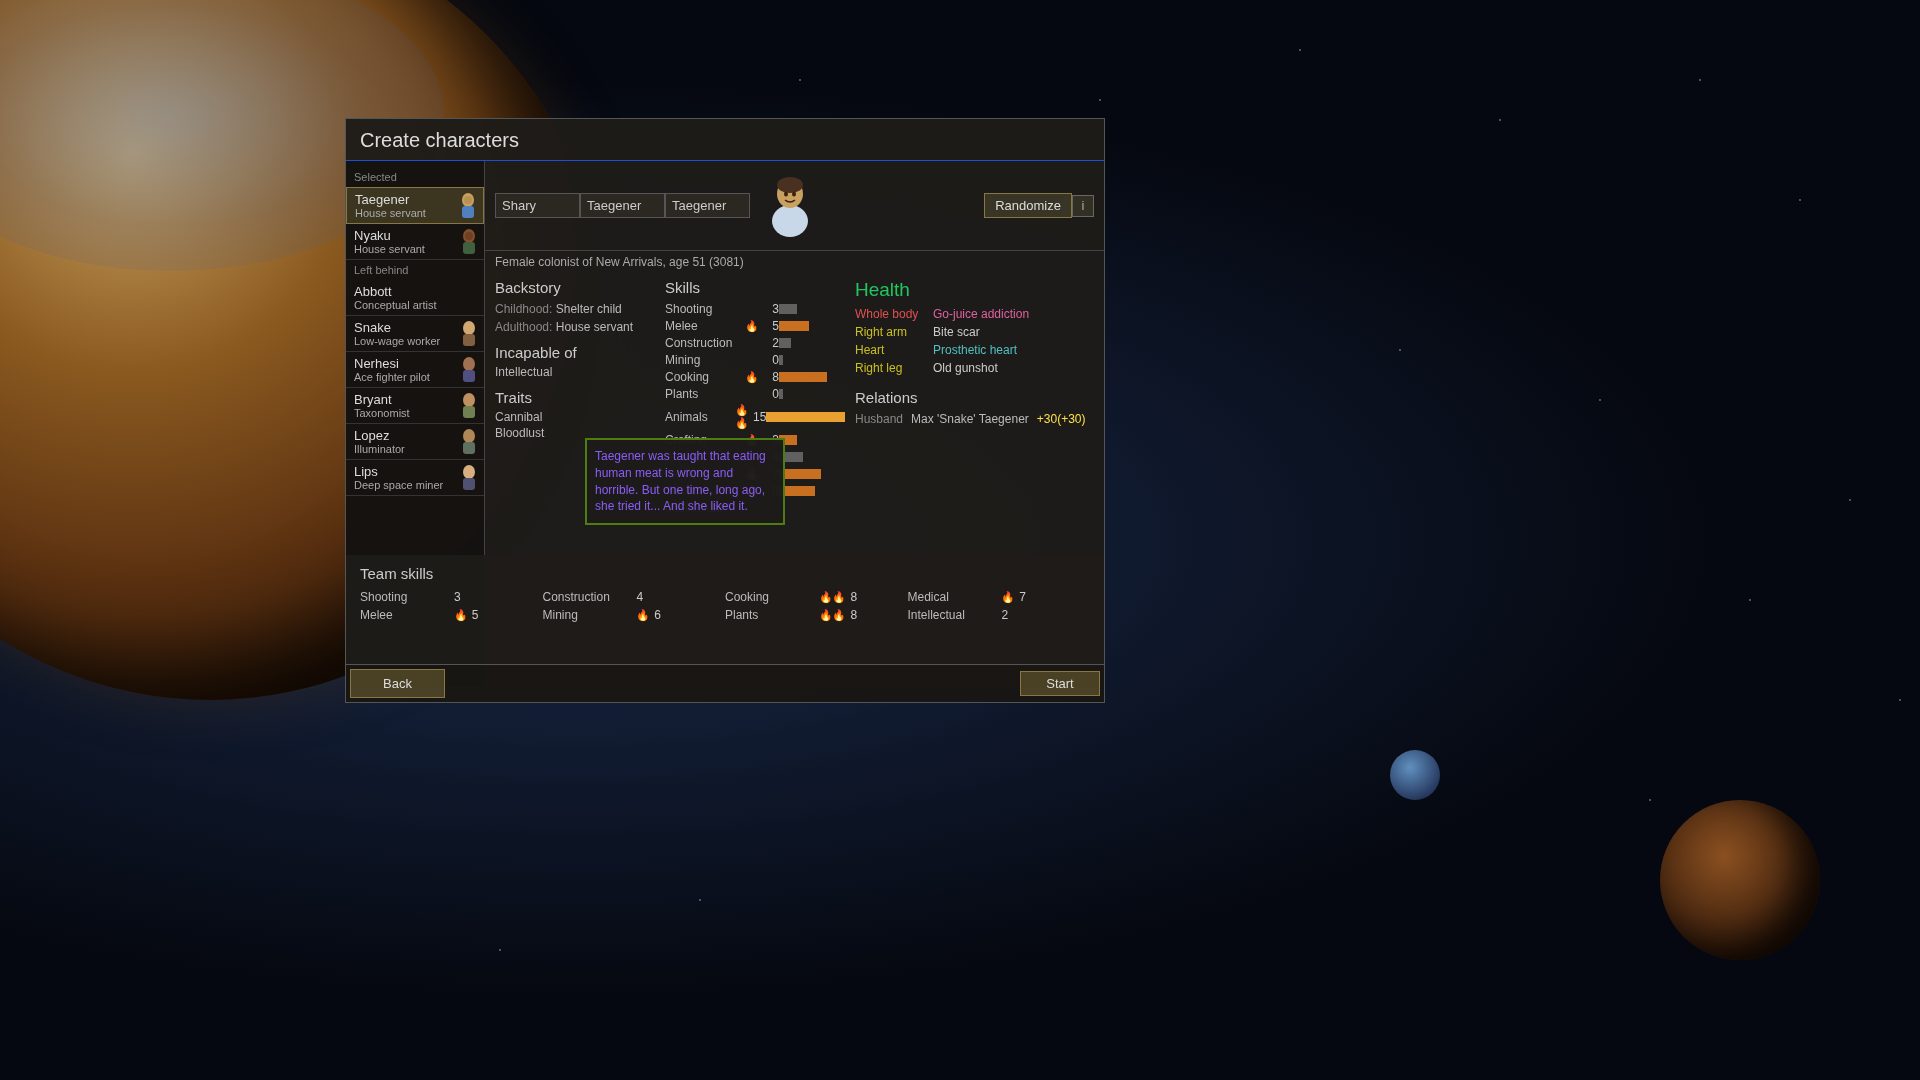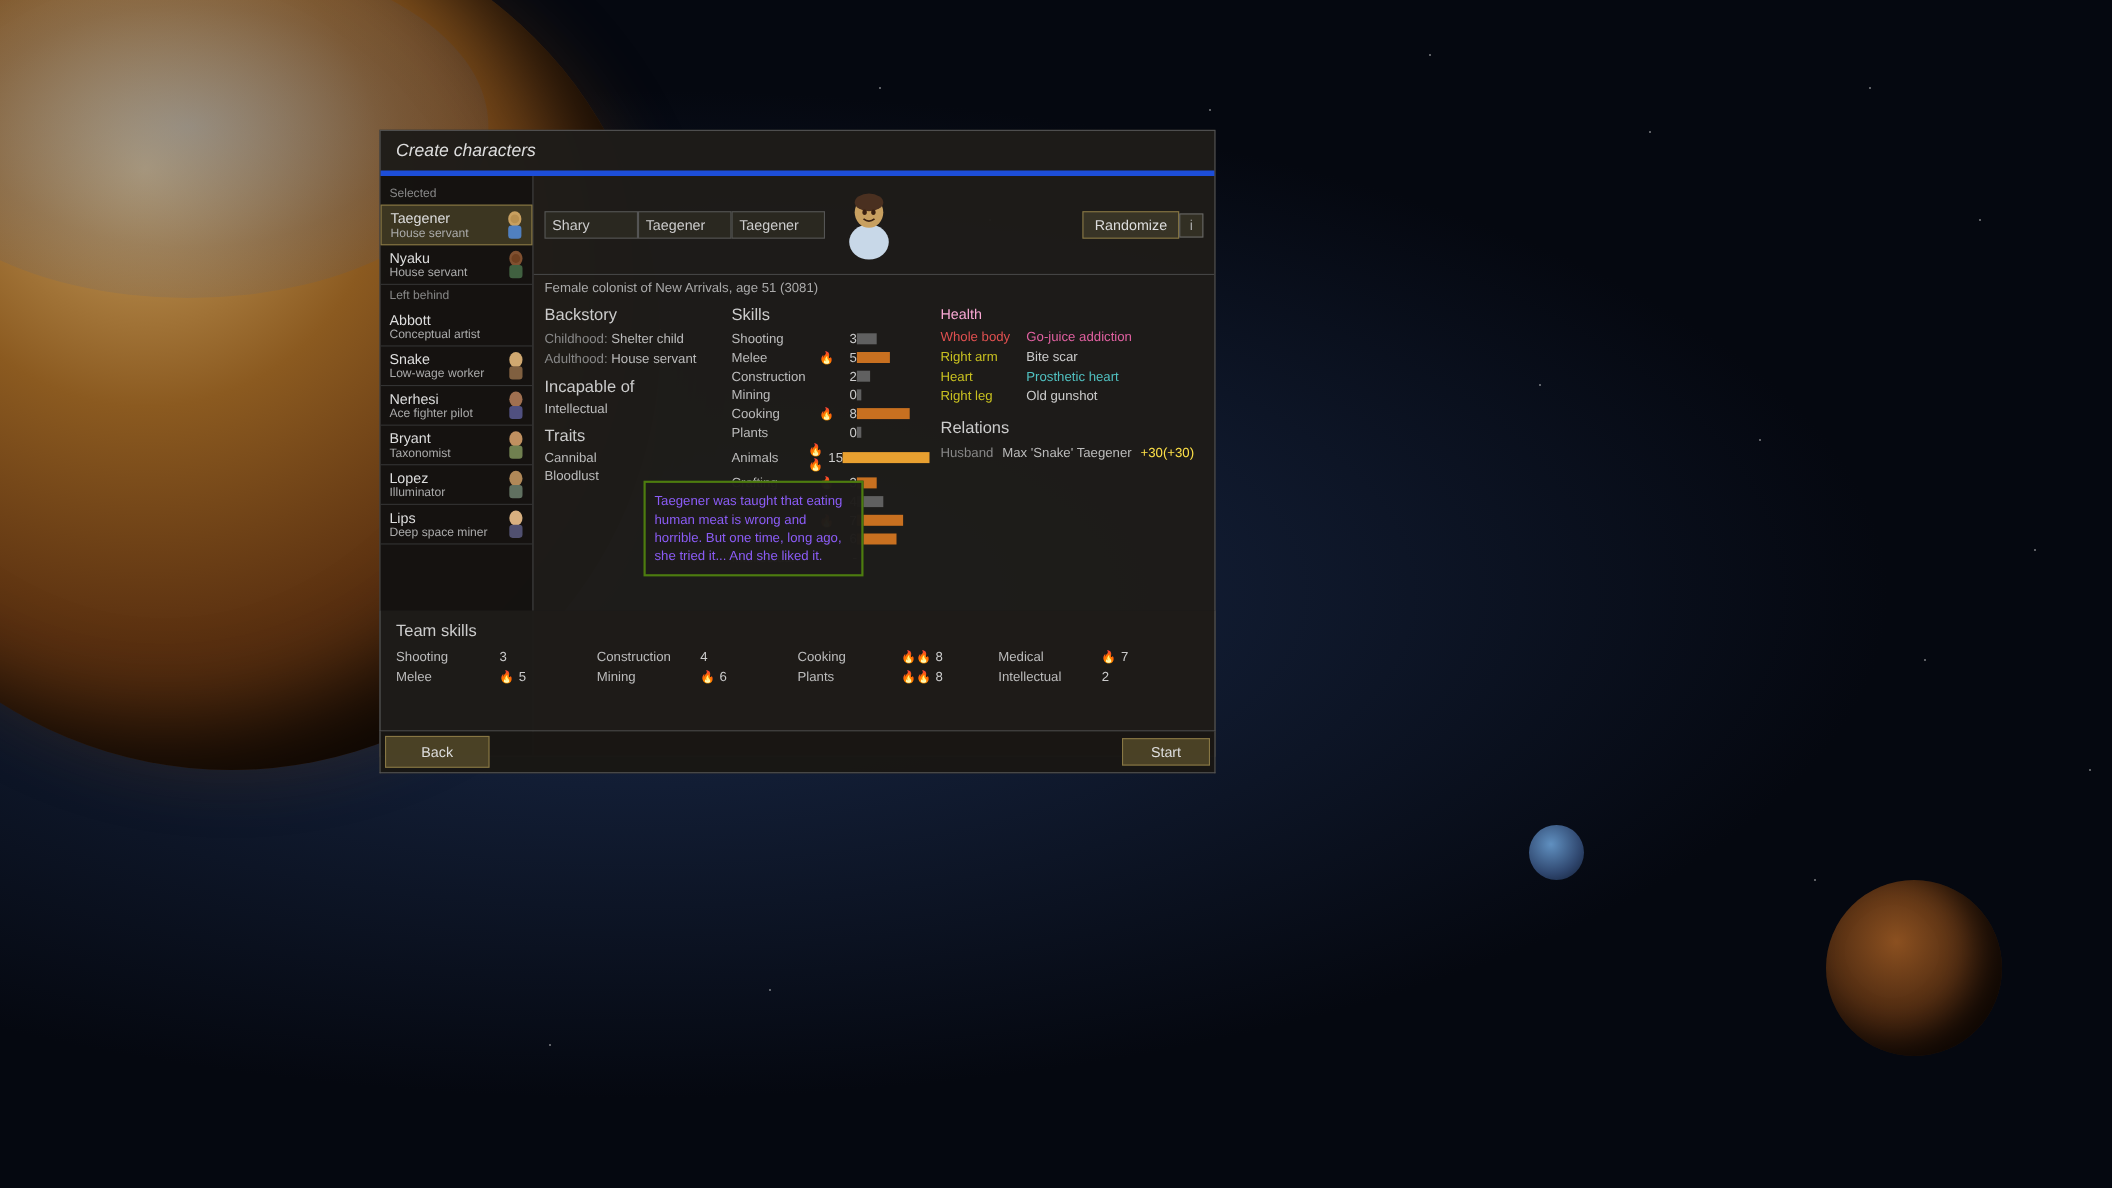--- a/index.html
+++ b/index.html
@@ -94,24 +94,23 @@
       width: 760px;
       height: 570px;
       background: rgba(30, 28, 25, 0.97);
       border: 1px solid #555;
       color: #ccc;
       font-size: 13px;
     }
 
     .panel-title {
       padding: 10px 14px 8px;
-      font-size: 16px;
+      font-size: 20px;
       color: #ddd;
-      border-bottom: 5px solid #1d4ed8;
-      font-style: italic;
+      border-bottom: 1px solid #1d4ed8;
     }
 
     .panel-content {
       display: flex;
       height: calc(100% - 42px);
     }
 
     
     .sidebar {
       width: 139px;
@@ -299,22 +298,22 @@
     .skill-bar.passion1 { background: #c87020; }
     .skill-bar.passion2 { background: #e8a030; }
     .skill-bar.normal { background: #606060; }
 
     
     .health-section {
       flex: 1;
     }
 
     .health-title {
-      font-size: 13px;
-      color: #f9a8d4;
+      font-size: 19px;
+      color: #22c55e;
       margin-bottom: 6px;
     }
 
     .health-row {
       display: flex;
       align-items: center;
       margin-bottom: 4px;
       font-size: 12px;
       gap: 8px;
     }

